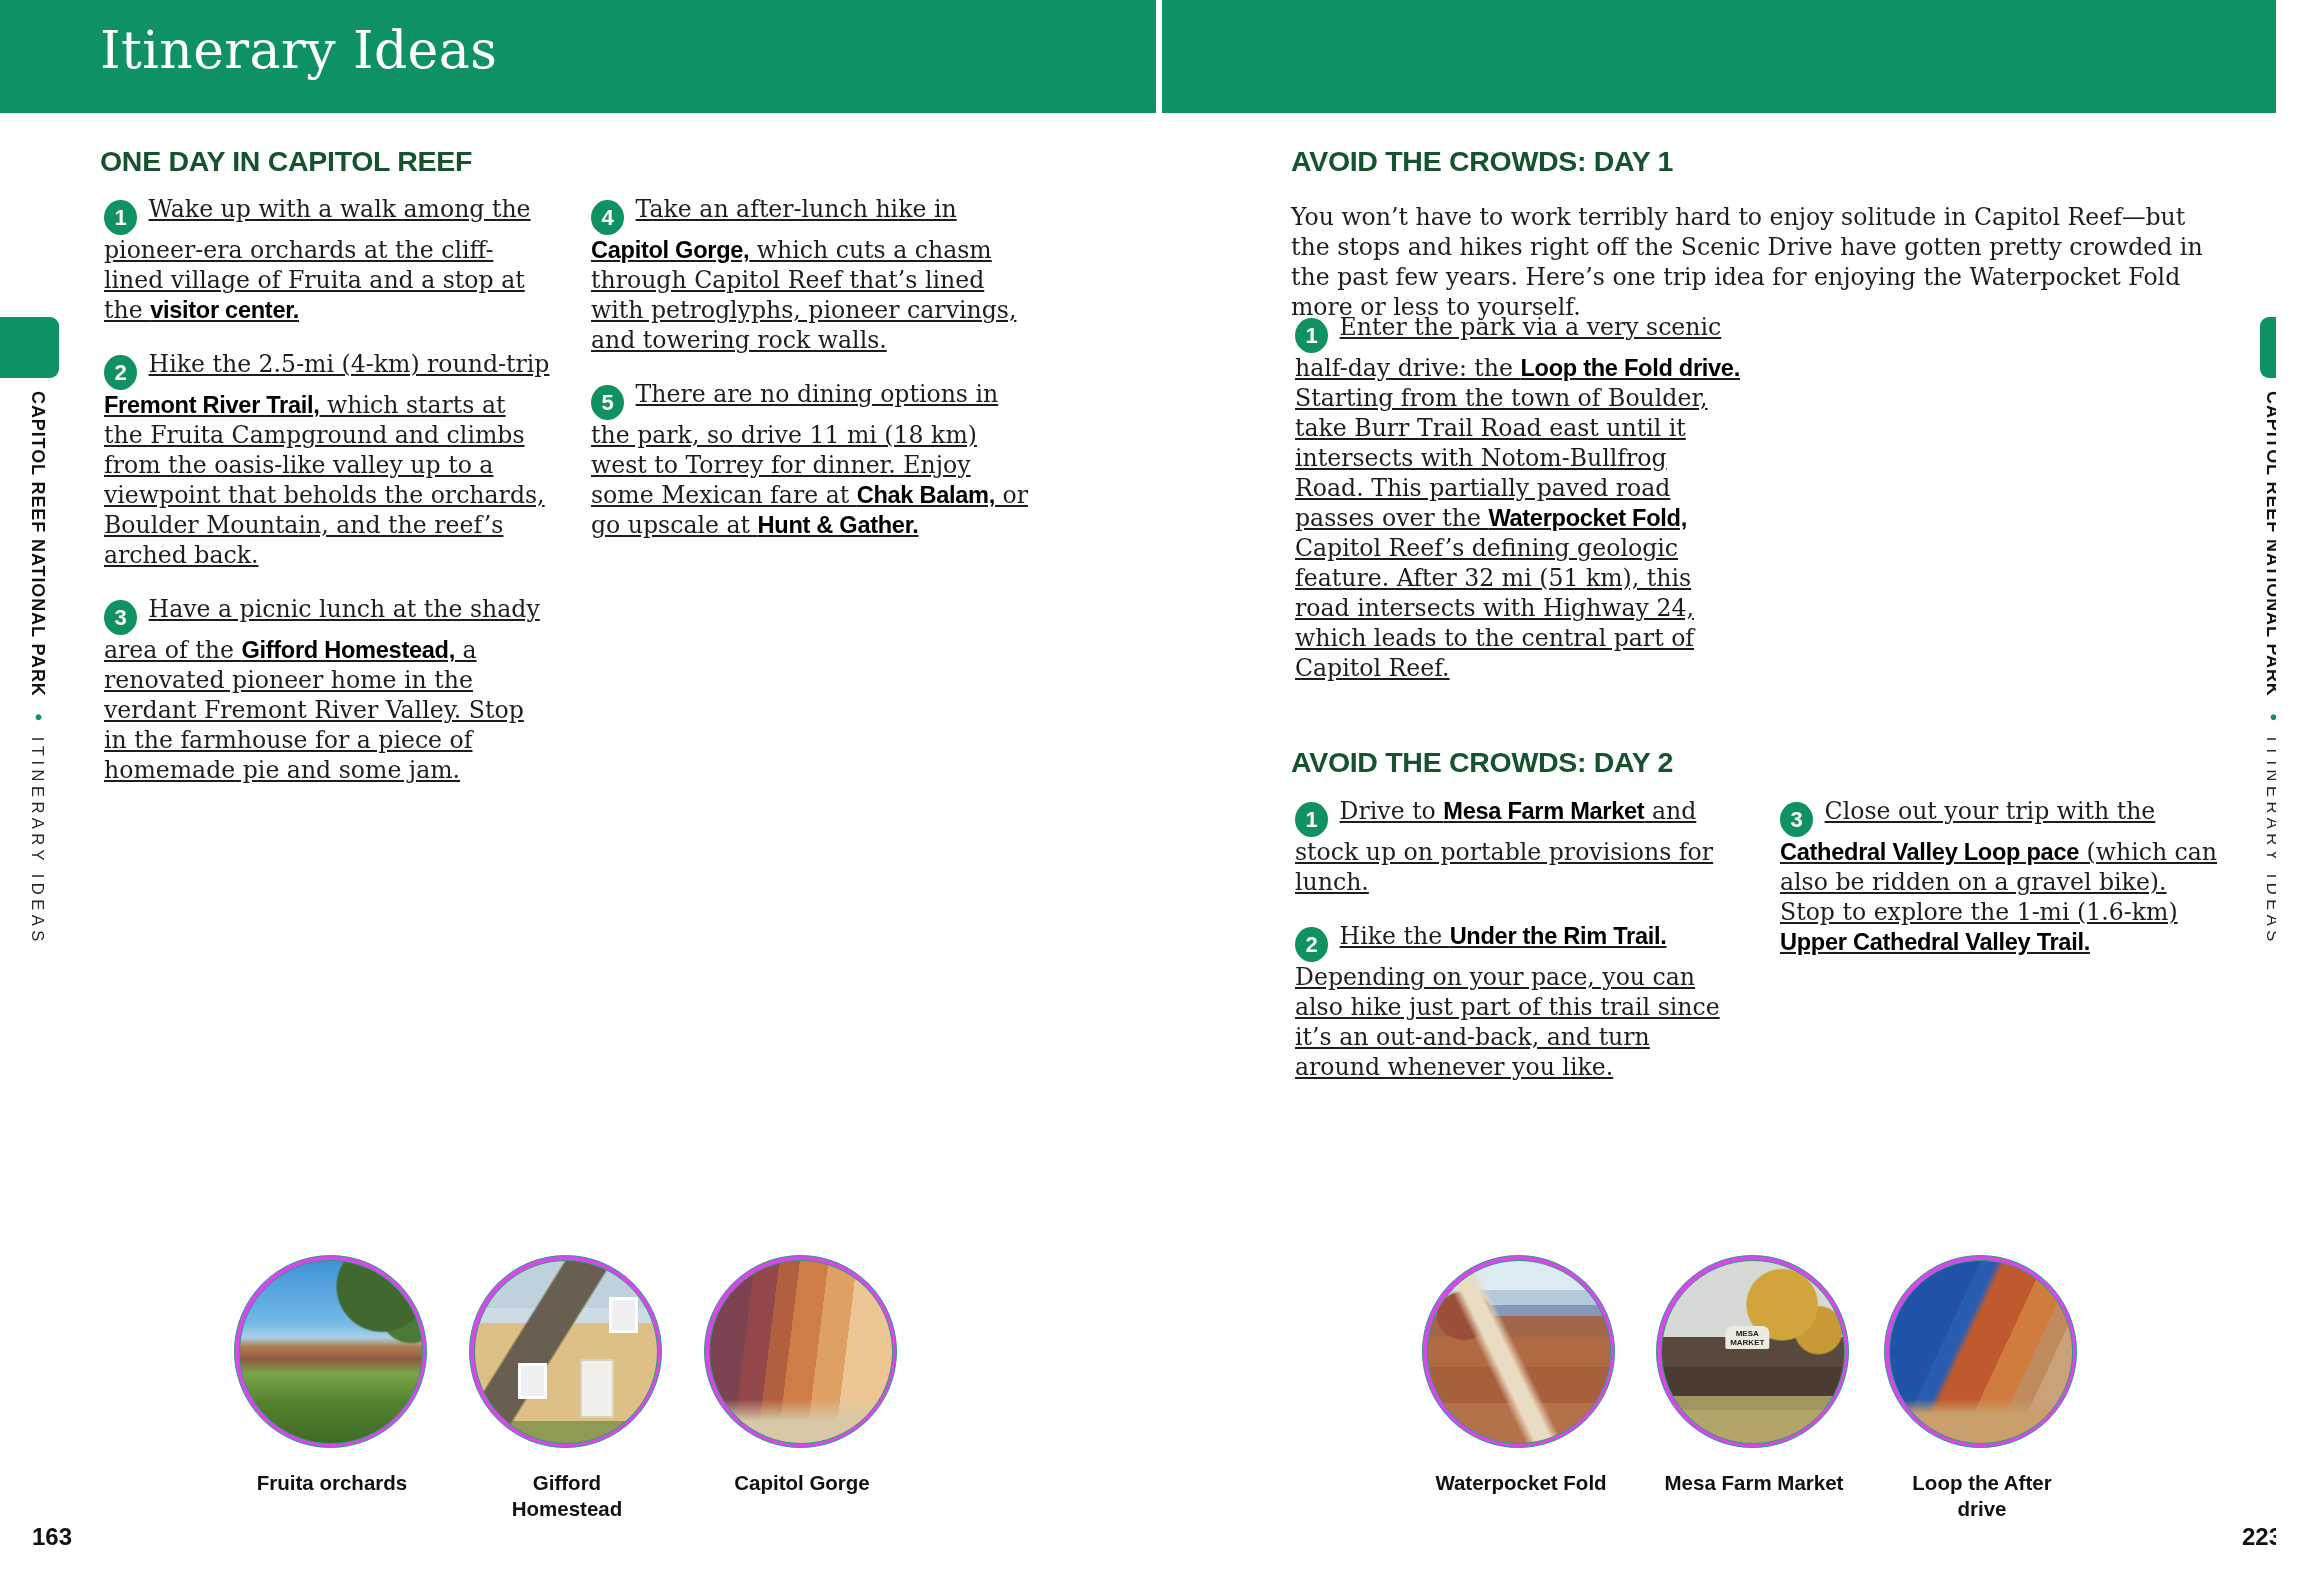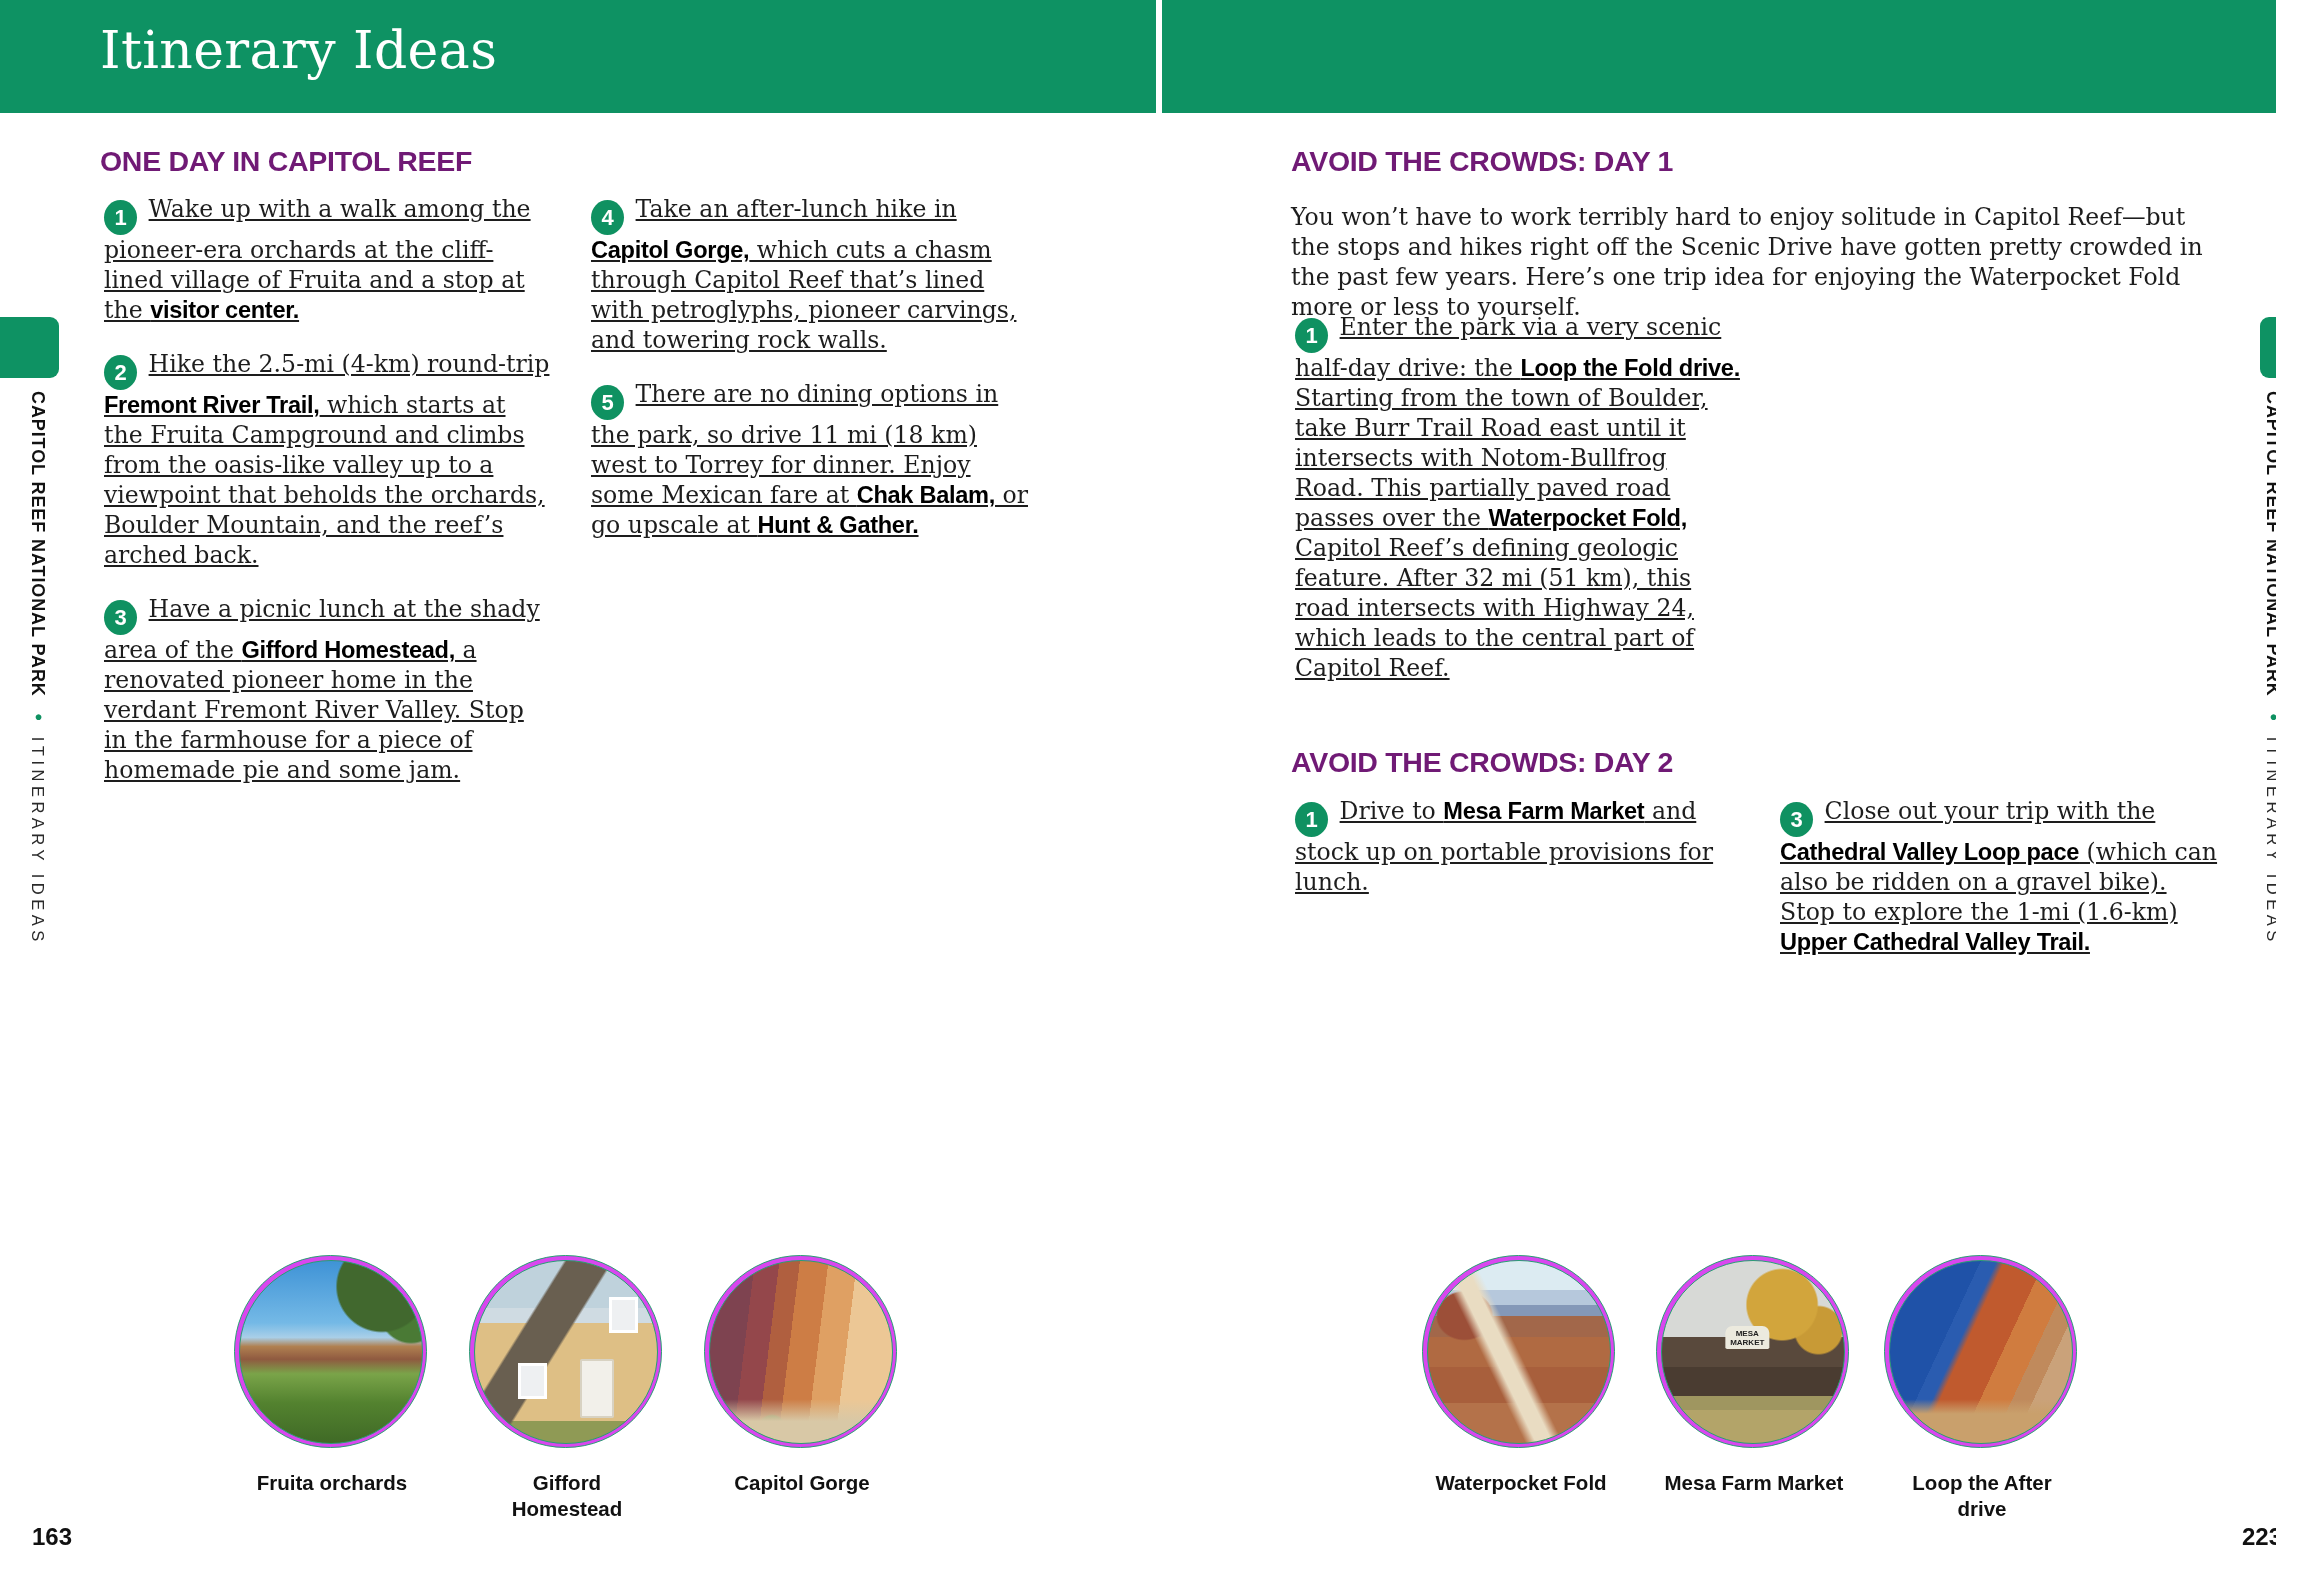--- a/index.html
+++ b/index.html
@@ -5,21 +5,21 @@
   html,body{margin:0;padding:0;background:#fff;}
   .spread{position:relative;width:2276px;height:1581px;background:#fff;overflow:hidden;
           font-family:"Liberation Sans",sans-serif;}
   
   .hbar{position:absolute;top:0;height:113px;background:#0e9263;}
   .hbar.left{left:0;width:1156px;}
   .hbar.right{left:1162px;width:1157px;}
   .spread-title{position:absolute;left:100px;top:19.6px;color:#fff;
     font-family:"DejaVu Serif",serif;font-size:52px;font-weight:500;letter-spacing:0.4px;}
   
-  .sec-head{position:absolute;color:#701a75;font-weight:700;font-size:28.5px;letter-spacing:-0.3px;}
+  .sec-head{position:absolute;color:#14532d;font-weight:700;font-size:28.5px;letter-spacing:-0.3px;}
   
   .col{position:absolute;width:450px;}
   .item{margin:0 0 24px 4px;font-family:"DejaVu Serif",serif;font-size:23.6px;
         line-height:30px;color:#1d1d1d;text-decoration:underline;}
   .intro{position:absolute;left:1291px;top:202px;width:927px;
         font-family:"DejaVu Serif",serif;font-size:23.6px;line-height:30px;color:#1d1d1d;}
   .kw{font-family:"Liberation Sans",sans-serif;font-weight:700;color:#000;letter-spacing:-0.3px;}
   .badge{display:inline-block;width:33px;height:35px;border-radius:50%;background:#0f9161;
         color:#fff;font-family:"Liberation Sans",sans-serif;font-weight:700;font-size:22px;
         line-height:35px;text-align:center;margin-right:11.6px;vertical-align:-8px;}
@@ -135,20 +135,21 @@
   <div class="intro">You won’t have to work terribly hard to enjoy solitude in Capitol Reef—but the stops and hikes right off the Scenic Drive have gotten pretty crowded in the past few years. Here’s one trip idea for enjoying the Waterpocket Fold more or less to yourself.</div>
 
   <div class="col" style="left:1291px;top:312px;">
     <p class="item"><span class="badge">1</span><span>Enter the park via a very scenic half-day drive: the <b class="kw">Loop the Fold drive.</b> Starting from the town of Boulder, take Burr Trail Road east until it intersects with Notom-Bullfrog Road. This partially paved road passes over the <b class="kw">Waterpocket Fold,</b> Capitol Reef’s defining geologic feature. After 32 mi (51 km), this road intersects with Highway 24, which leads to the central part of Capitol Reef.</span></p>
   </div>
 
   <div class="sec-head" style="left:1291px;top:746px;">AVOID THE CROWDS: DAY 2</div>
 
   <div class="col" style="left:1291px;top:796px;">
     <p class="item"><span class="badge">1</span><span>Drive to <b class="kw">Mesa Farm Market</b> and stock up on portable provisions for lunch.</span></p>
+    <p class="item"><span class="badge">2</span><span>Hike the <b class="kw">Under the Rim Trail.</b> Depending on your pace, you can also hike just part of this trail since it’s an out-and-back, and turn around whenever you like.</span></p>
   </div>
   <div class="col" style="left:1776px;top:796px;">
     <p class="item"><span class="badge">3</span><span>Close out your trip with the <b class="kw">Cathedral Valley Loop pace</b> (which can also be ridden on a gravel bike). Stop to explore the 1-mi (1.6-km) <b class="kw">Upper Cathedral Valley Trail.</b></span></p>
   </div>
 
   <div class="ring" style="left:1422px;">
       <div class="photo waterpocket"></div>
     </div>
   <div class="ring" style="left:1656px;">
     <div class="photo mesa">

